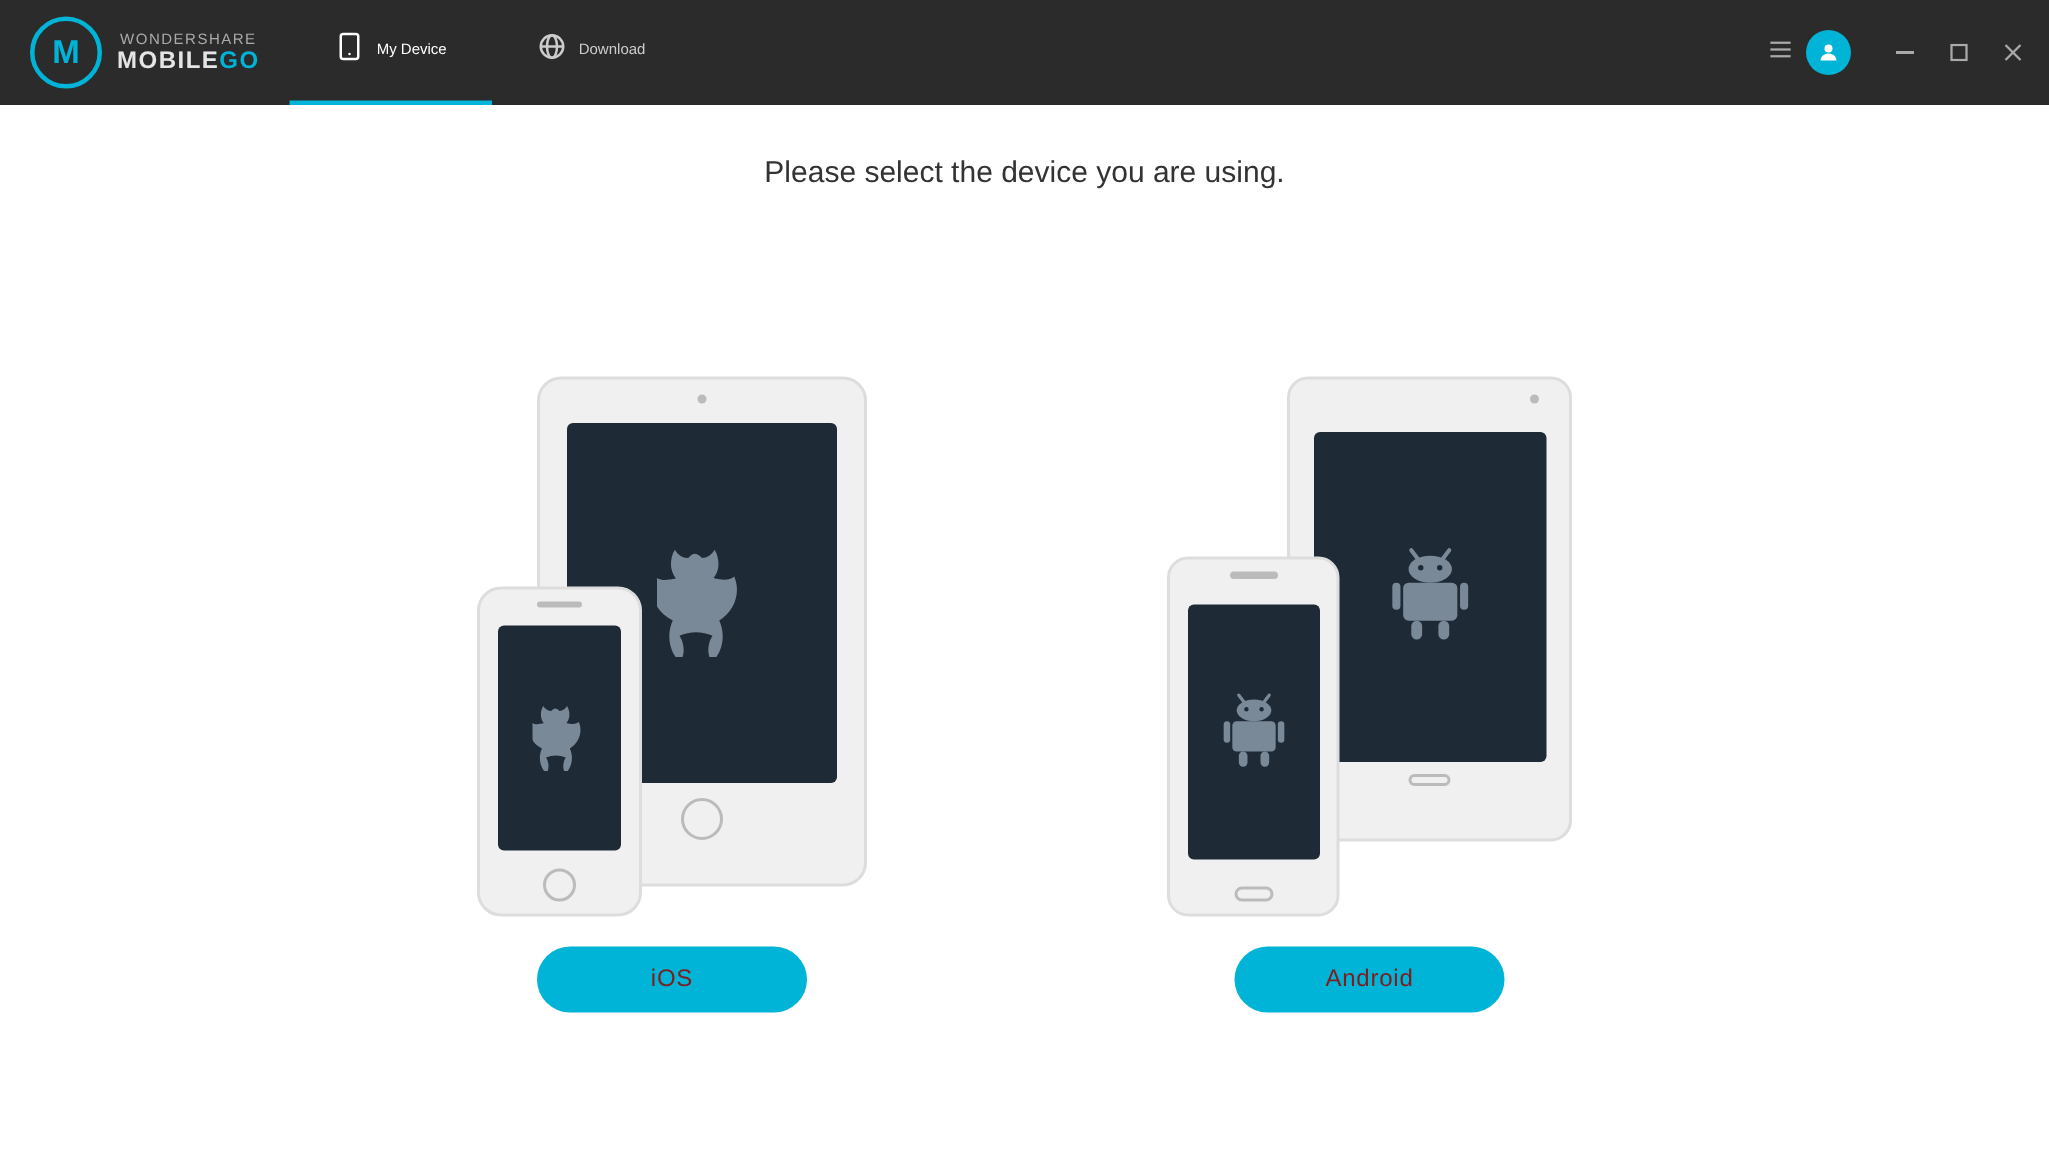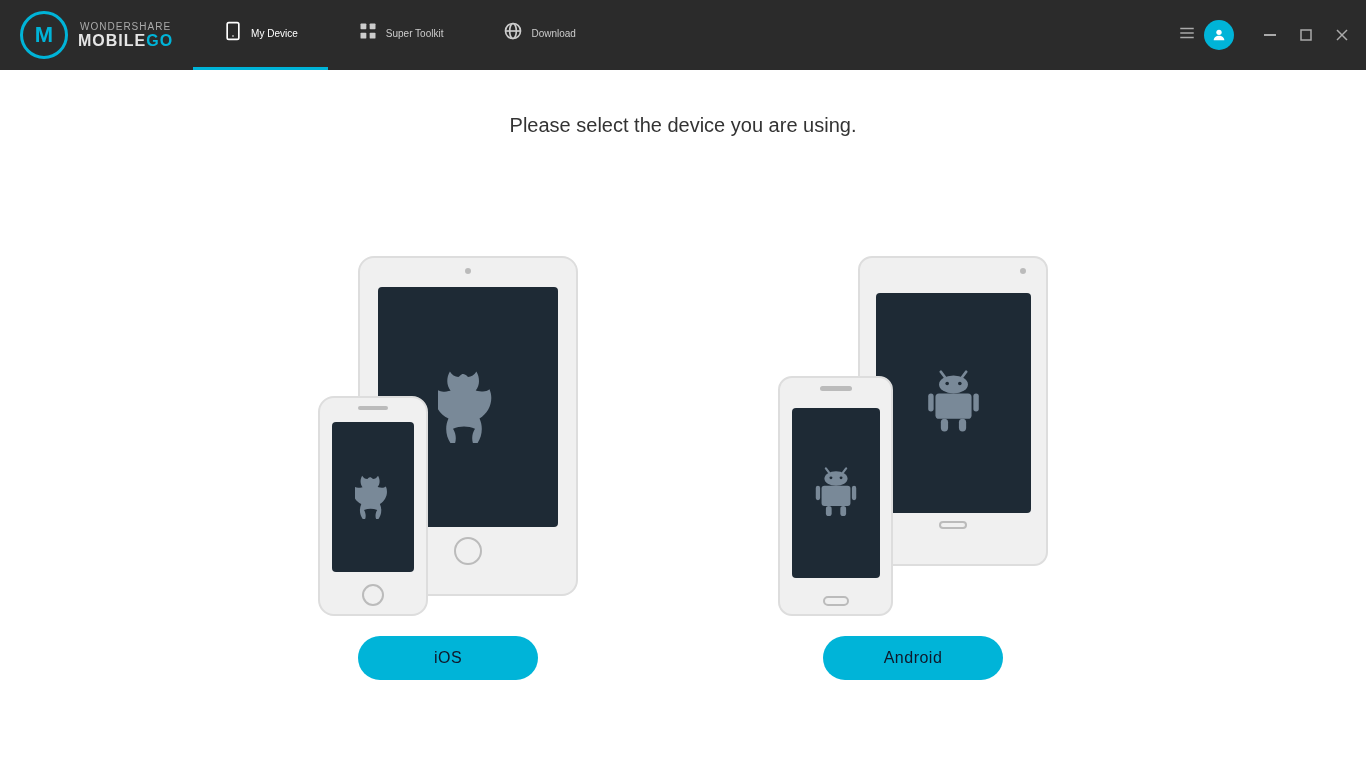--- a/index.html
+++ b/index.html
@@ -109,21 +109,21 @@
     }
 
     
     .main-content {
       width: 100%;
       height: calc(768px - 70px);
       background: #fff;
       display: flex;
       flex-direction: column;
       align-items: center;
-      padding-top: 44px;
+      padding-top: 34px;
     }
     .prompt-text {
       font-size: 20px;
       color: #333;
       margin-bottom: 30px;
     }
 
     
     .device-selection {
       display: flex;
@@ -314,21 +314,21 @@
       border: 2px solid #bbb;
     }
 
     
     .select-btn {
       width: 180px;
       height: 44px;
       border-radius: 22px;
       border: none;
       background: #00b4d8;
-      color: #0f172a;
+      color: #7f1d1d;
       font-size: 16px;
       font-weight: 500;
       cursor: pointer;
       letter-spacing: 0.5px;
       transition: background 0.2s;
     }
   </style>
 </head>
 <body>
 
@@ -347,31 +347,20 @@
     </div>
 
     <div class="nav-item active">
       <span class="nav-icon">
         <svg width="20" height="20" viewBox="0 0 24 24" fill="currentColor">
             <rect x="5" y="2" width="14" height="20" rx="2" fill="none" stroke="currentColor" stroke-width="2"></rect>
             <line x1="12" y1="18" x2="12" y2="18" stroke="currentColor" stroke-width="2" stroke-linecap="round"></line>
           </svg>
       </span>
       <span>My Device</span>
-    </div>
-    <div class="nav-item">
-      <span class="nav-icon">
-        <svg width="20" height="20" viewBox="0 0 24 24" fill="currentColor">
-            <rect x="3" y="3" width="7" height="7" rx="1"></rect>
-            <rect x="14" y="3" width="7" height="7" rx="1"></rect>
-            <rect x="3" y="14" width="7" height="7" rx="1"></rect>
-            <rect x="14" y="14" width="7" height="7" rx="1"></rect>
-          </svg>
-      </span>
-      <span>Super Toolkit</span>
     </div>
     <div class="nav-item">
       <span class="nav-icon">
         <svg width="20" height="20" viewBox="0 0 24 24" fill="none" stroke="currentColor" stroke-width="2">
             <circle cx="12" cy="12" r="9"></circle>
             <ellipse cx="12" cy="12" rx="4" ry="9"></ellipse>
             <line x1="3" y1="12" x2="21" y2="12"></line>
           </svg>
       </span>
       <span>Download</span>

